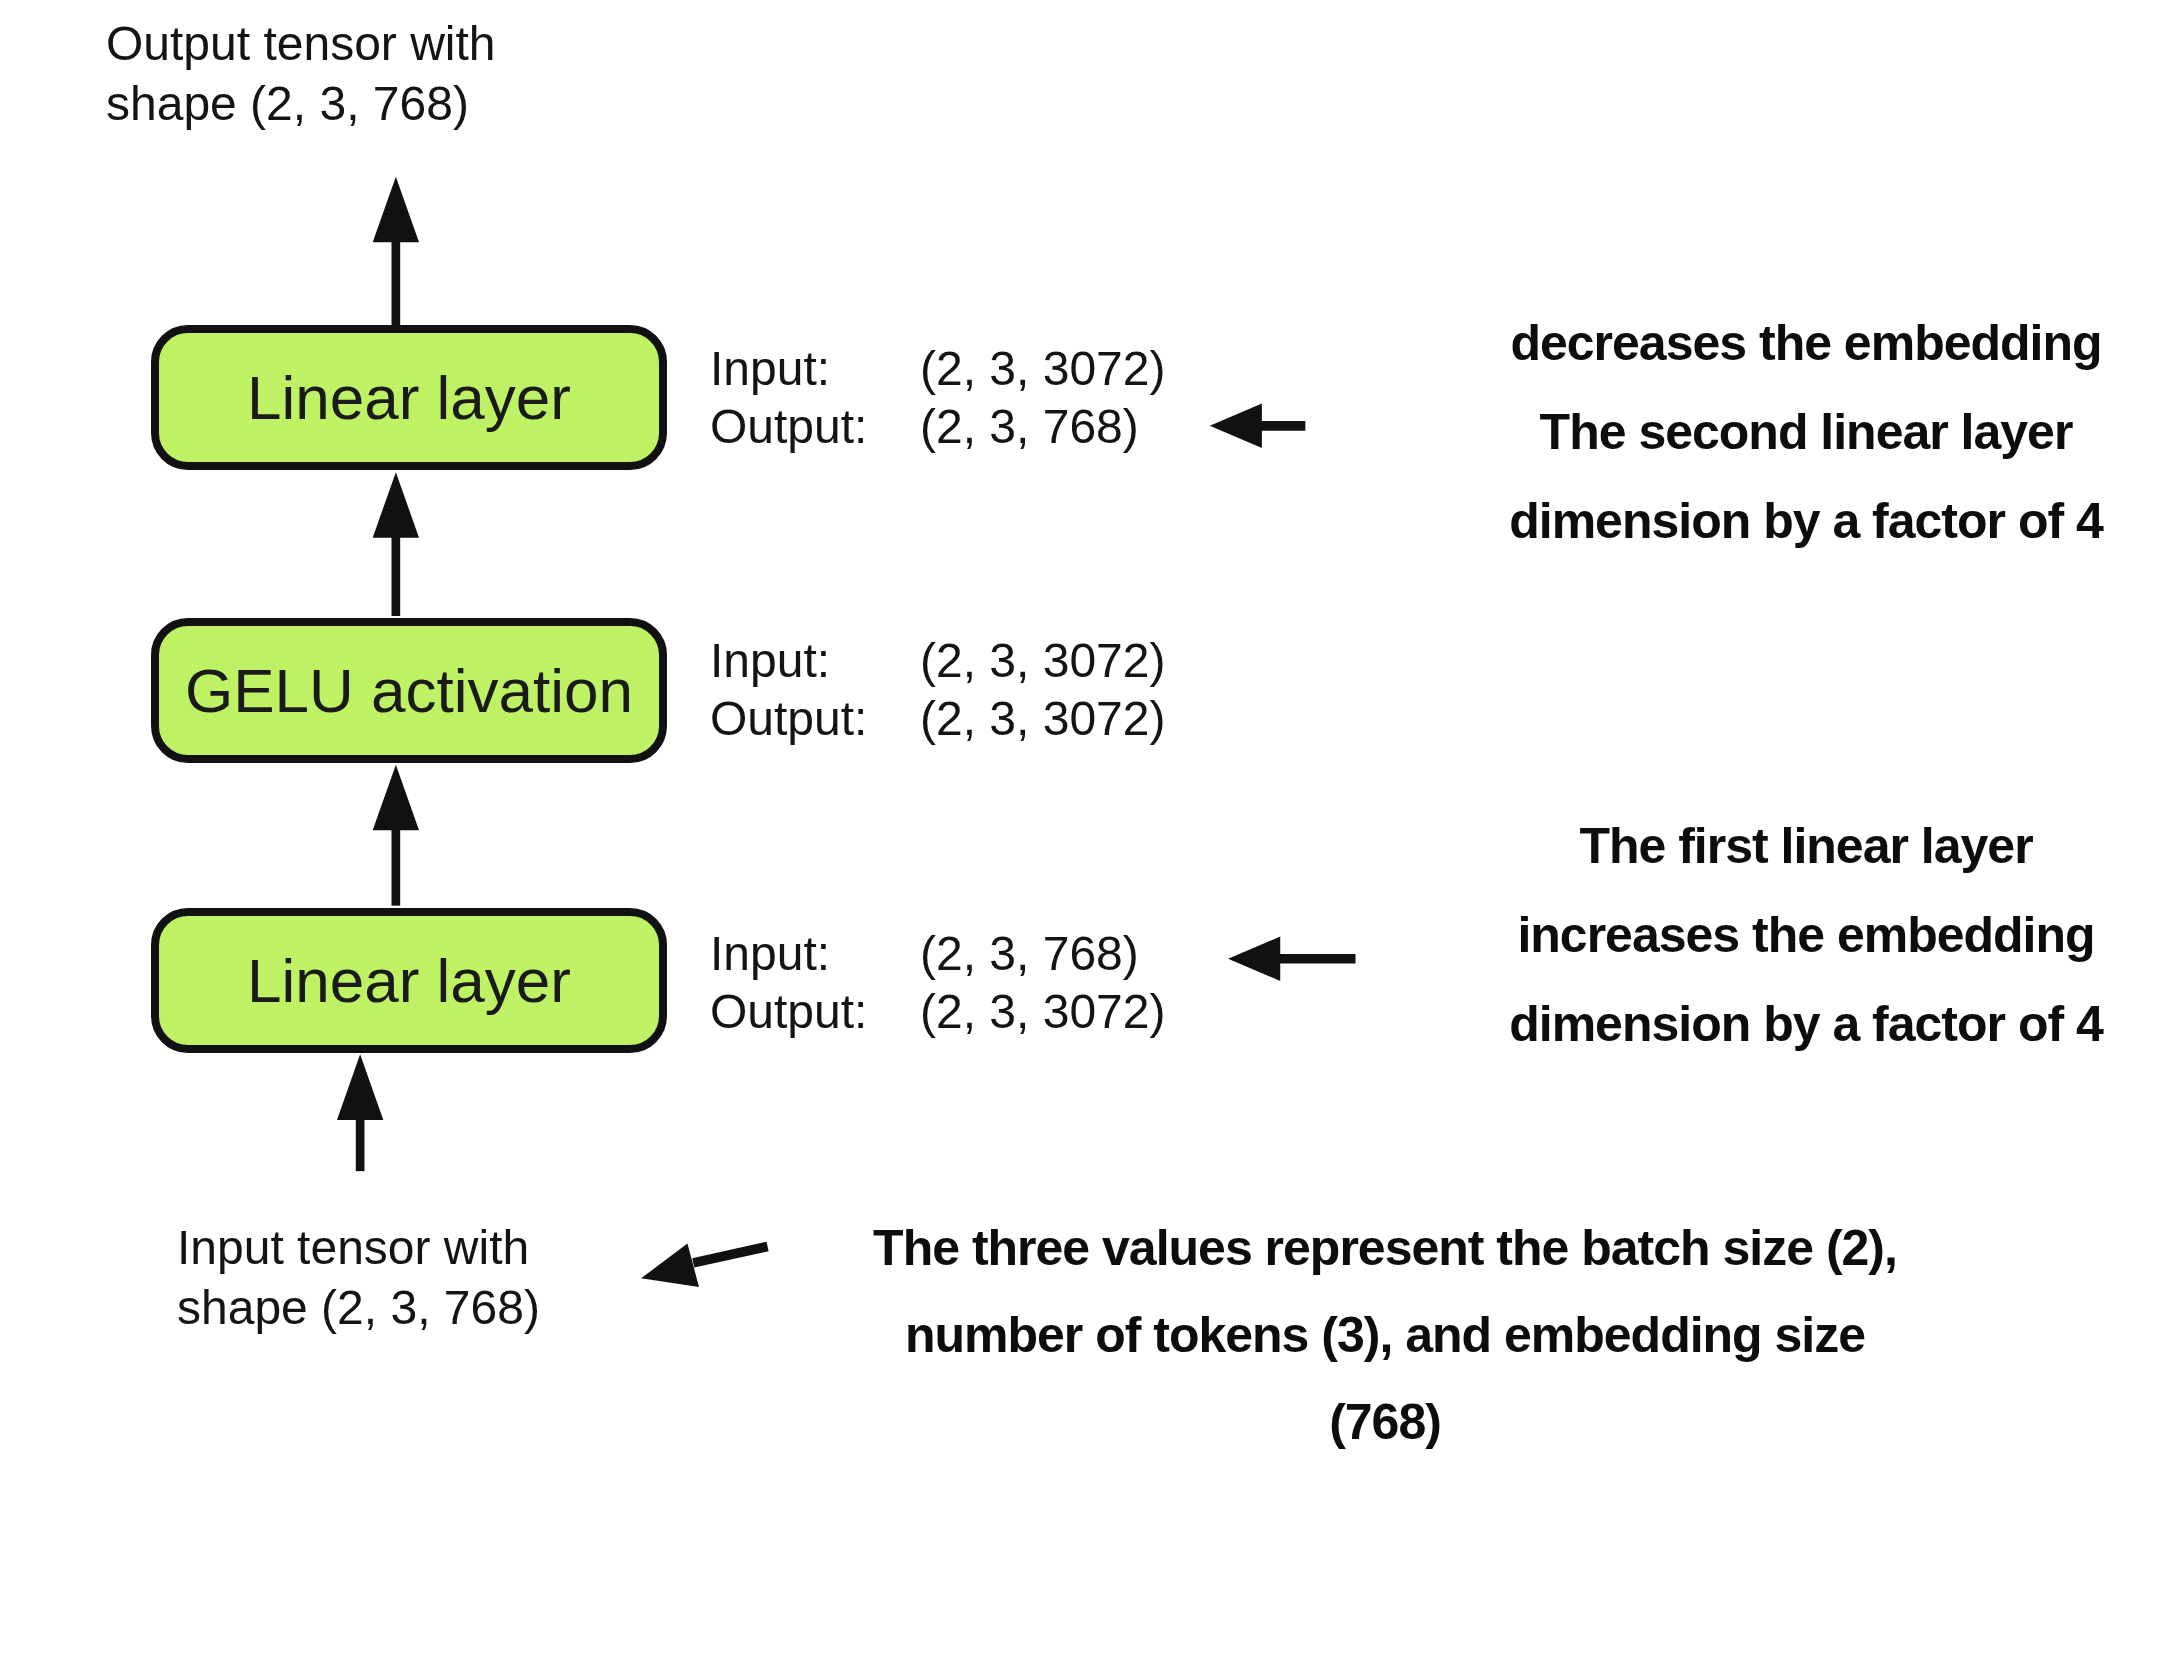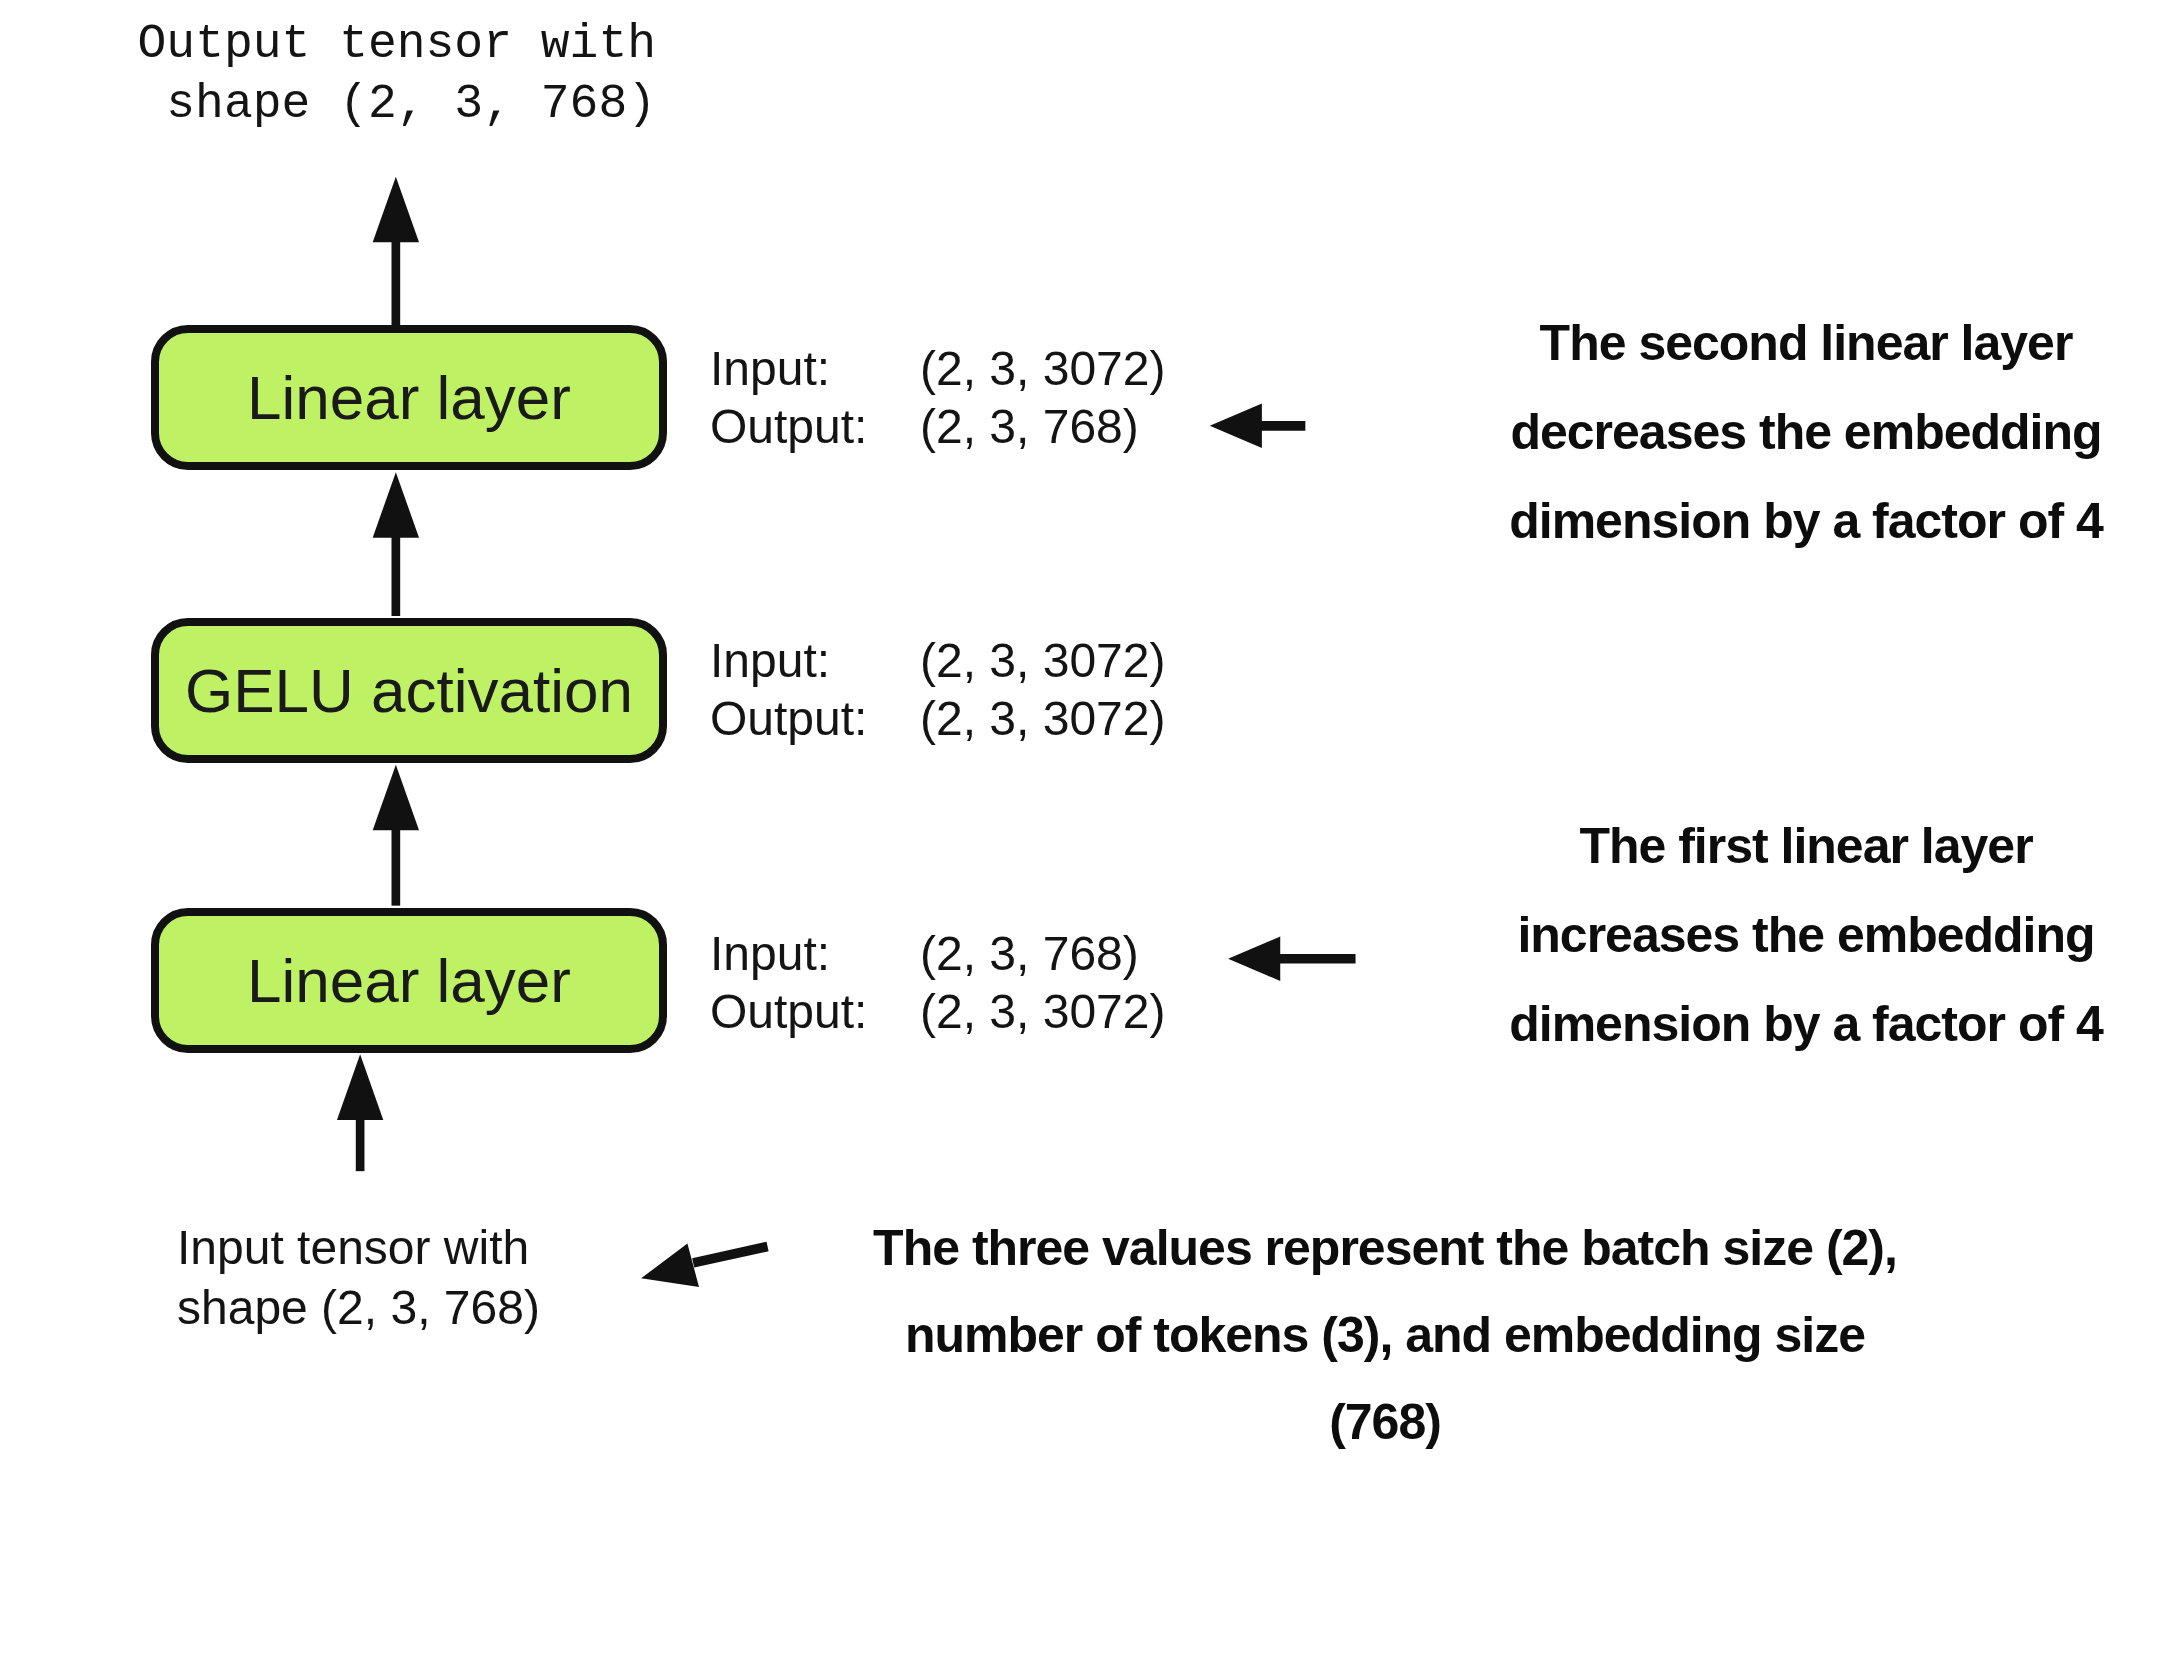--- a/index.html
+++ b/index.html
@@ -5,21 +5,21 @@
   html,body{margin:0;padding:0;background:#ffffff;}
   #stage{
     position:relative;
     width:2182px;height:1680px;
     background:#ffffff;
     font-family:"Liberation Sans","DejaVu Sans",sans-serif;
     color:#111111;
     overflow:hidden;
   }
   .abs{position:absolute;}
-  .center{text-align:right;font-family:Liberation Mono, monospace;}
+  .center{text-align:left;}
   
   .dlabel{font-size:48px;line-height:60px;color:#141414;}
   
   .node{
     box-sizing:border-box;
     width:516px;height:145px;
     border:8.7px solid #111111;
     border-radius:37px;
     background:#bef264;
     display:flex;align-items:center;justify-content:center;
@@ -134,22 +134,22 @@
       <span class="lab">Input:</span>
       <span>(2, 3, 768)</span>
     </div>
     <div class="row">
       <span class="lab">Output:</span>
       <span>(2, 3, 3072)</span>
     </div>
   </div>
 
   <div class="abs annot" style="left:1439px;top:299px;width:734px;">
+    <div>decreases the embedding</div>
     <div>The second linear layer</div>
-    <div>decreases the embedding</div>
     <div>dimension by a factor of 4</div>
   </div>
 
   <div class="abs annot" style="left:1439px;top:802px;width:734px;">
     <div>The first linear layer</div>
     <div>increases the embedding</div>
     <div>dimension by a factor of 4</div>
   </div>
 
   <div class="abs dlabel" style="left:177px;top:1218px;width:541px;">

